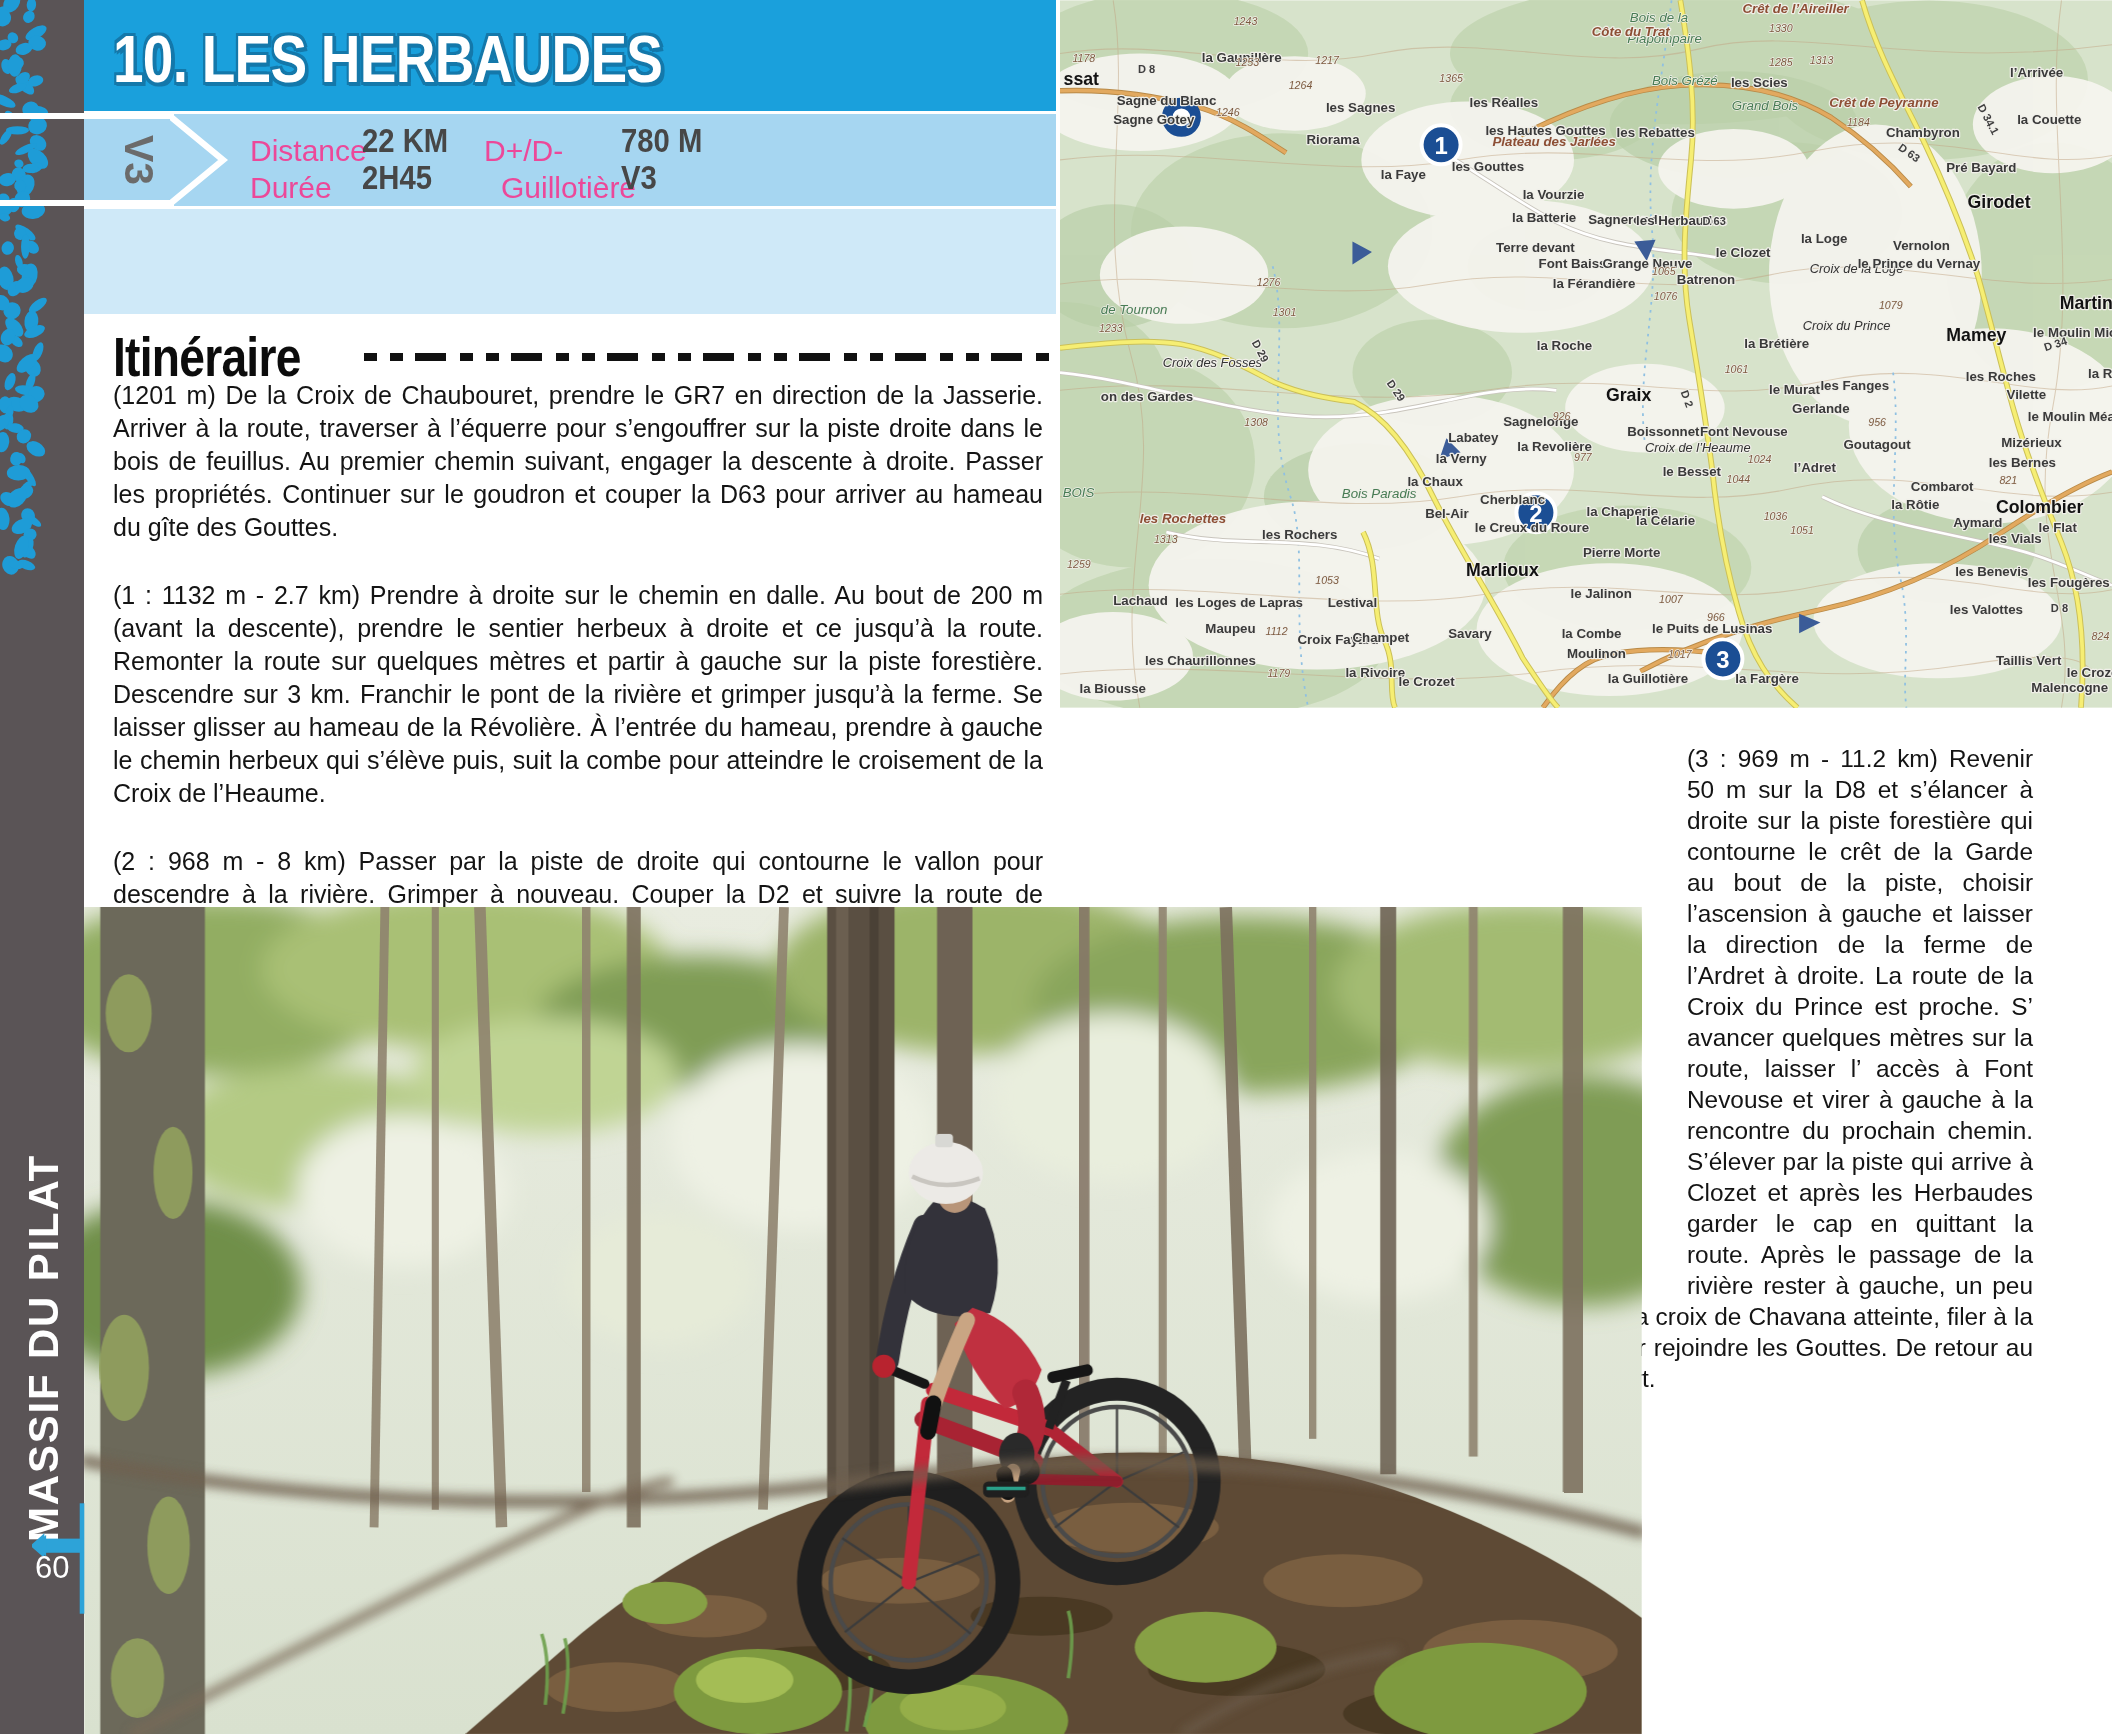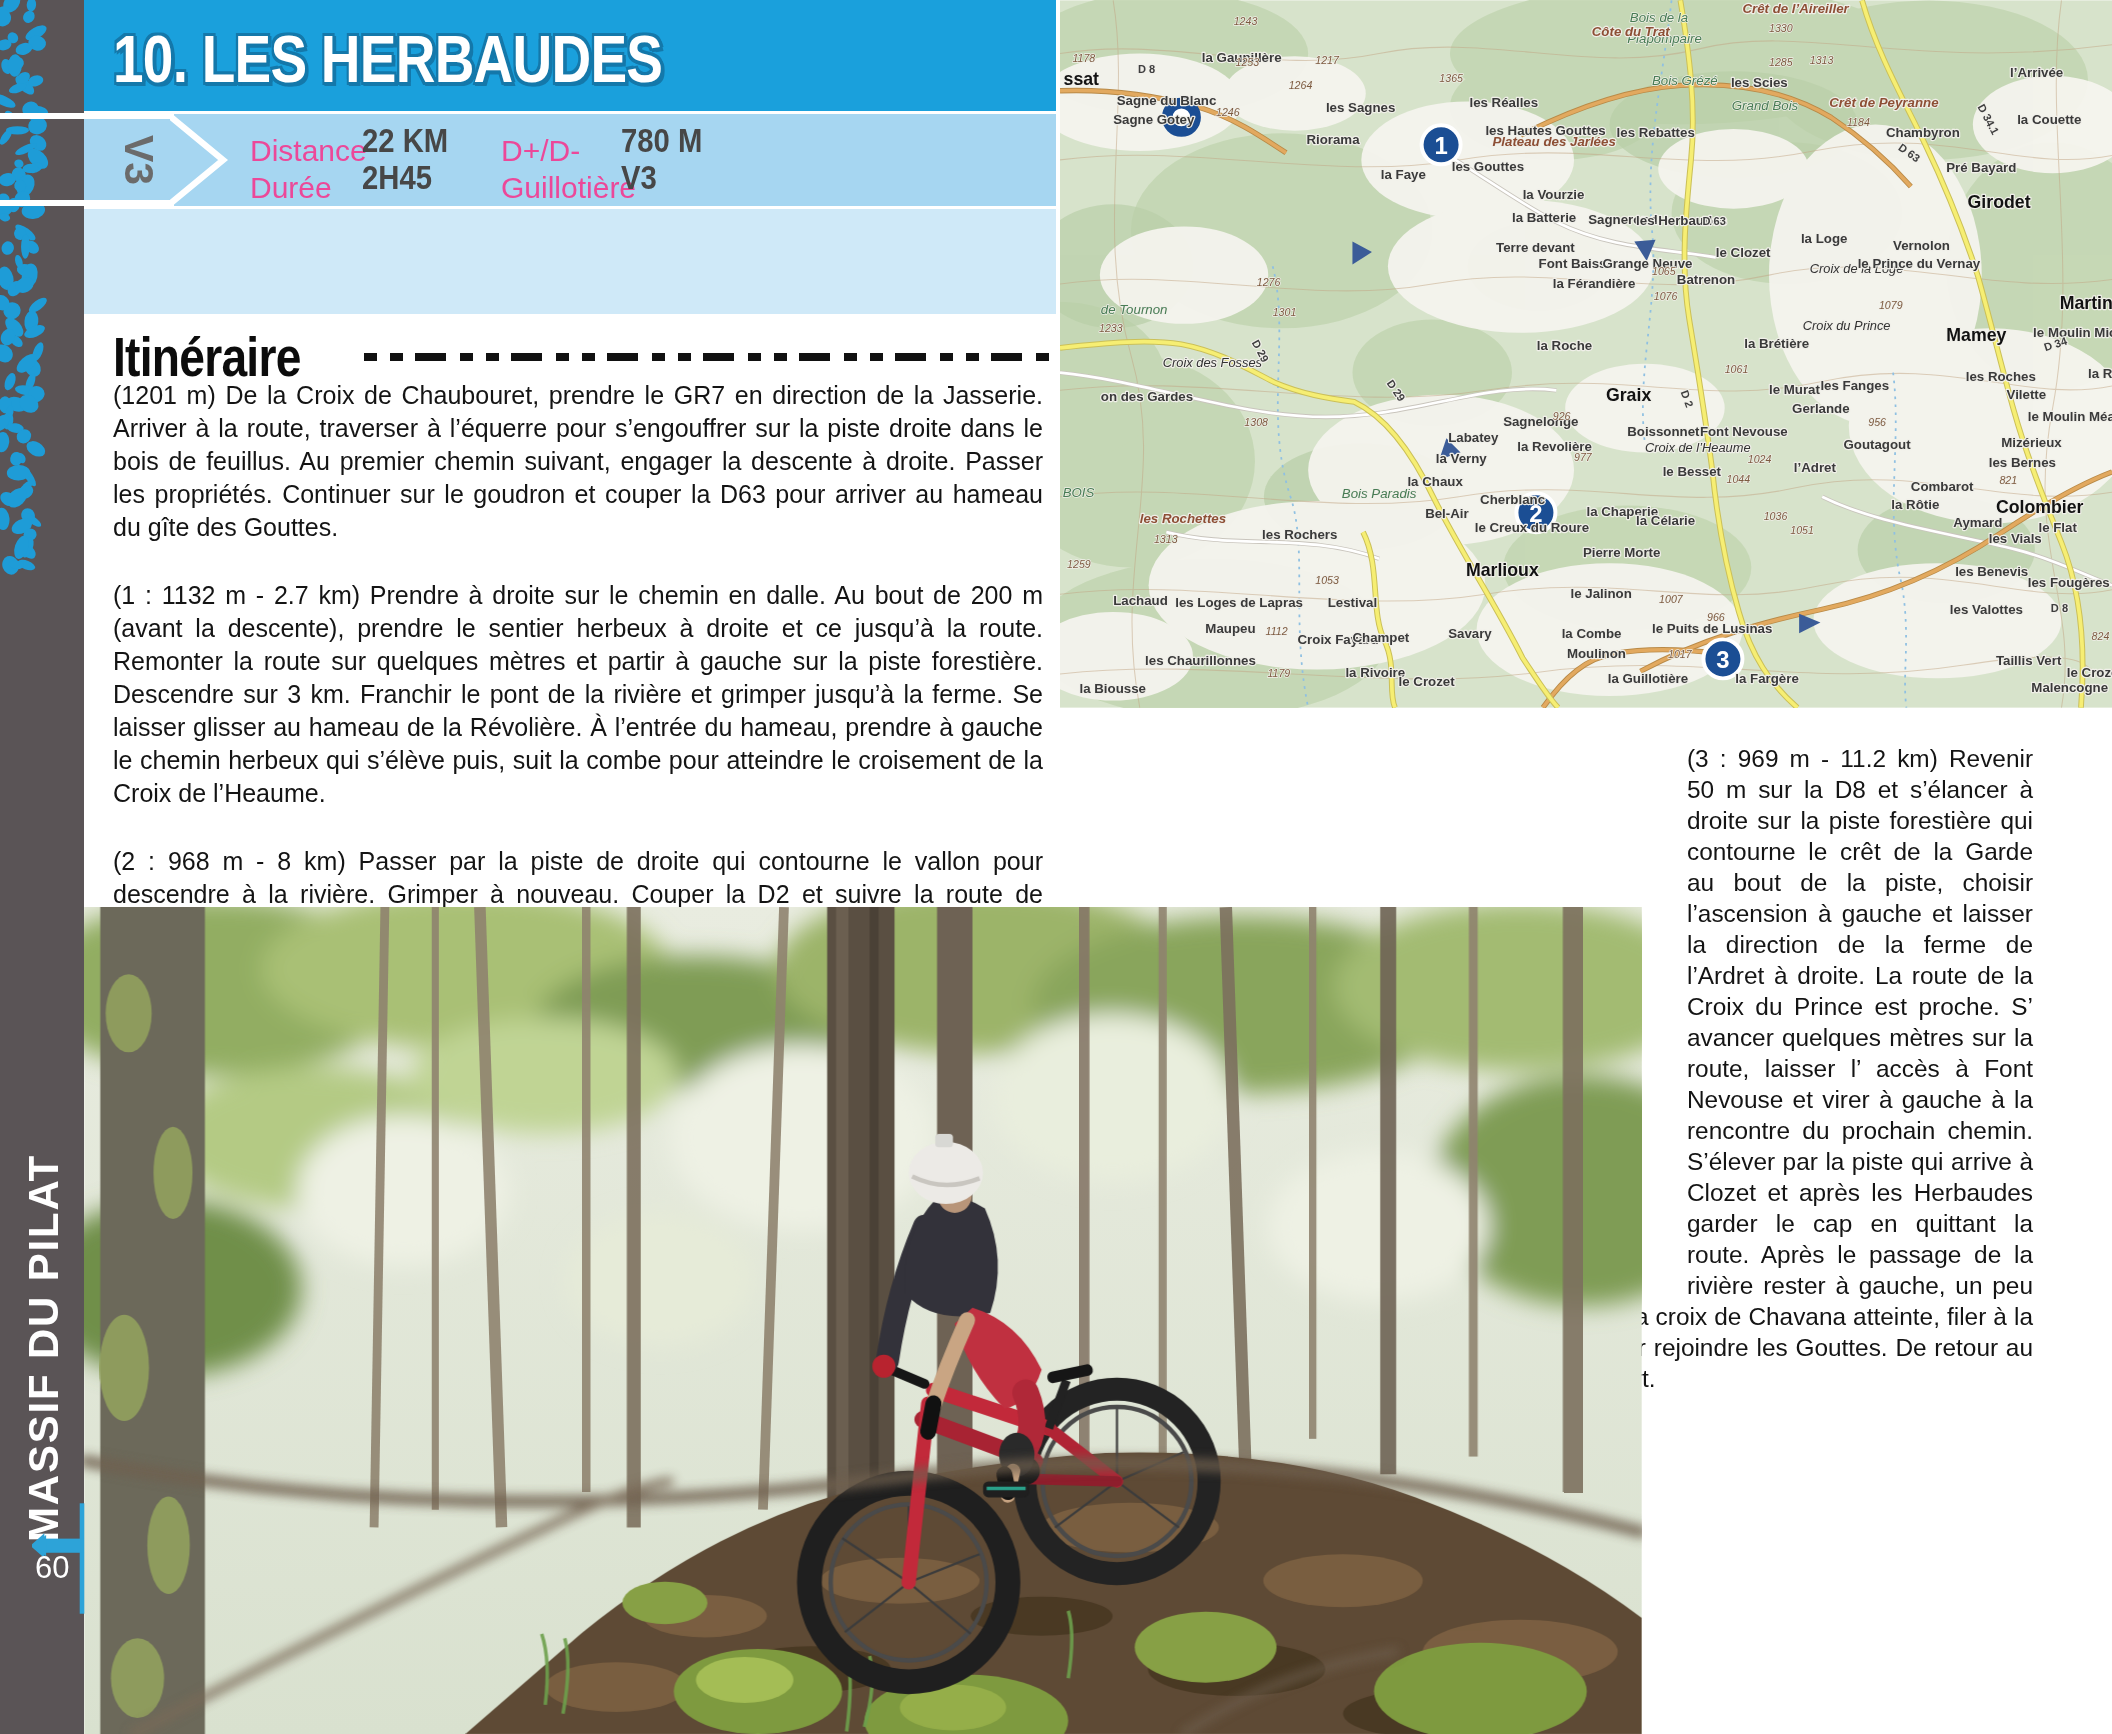--- a/index.html
+++ b/index.html
@@ -181,21 +181,21 @@
   <div class="abs chevline" style="left:0;top:200px;width:174px;"></div>
   <svg class="abs" style="left:170px;top:113px;" width="62" height="94" viewBox="0 0 70 106">
     <path d="M0,3.5 L60,53 L0,102.5" fill="none" stroke="#fff" stroke-width="7"></path>
   </svg>
   <div class="abs v3">V3</div>
 
   <div class="abs slabel" style="left:250px;top:126px;">Distance</div>
   <div class="abs svalue" style="left:362px;top:121px;">22 KM</div>
   <div class="abs slabel" style="left:250px;top:163px;">Durée</div>
   <div class="abs svalue" style="left:362px;top:158px;">2H45</div>
-  <div class="abs slabel" style="left:501px;top:126px;">D+/D-</div>
+  <div class="abs slabel" style="left:484px;top:126px;">D+/D-</div>
   <div class="abs svalue" style="left:621px;top:121px;">780 M</div>
   <div class="abs slabel" style="left:501px;top:163px;">Guillotière</div>
   <div class="abs svalue" style="left:621px;top:158px;">V3</div>
 
   <div class="abs introband"></div>
 
   <div class="abs h-itin">Itinéraire</div>
   <div class="abs dashes"></div>
   <div class="abs itxt">
     <p>(1201 m) De la Croix de Chaubouret, prendre le GR7 en direction de la Jasserie. Arriver à la route, traverser à l’équerre pour s’engouffrer sur la piste droite dans le bois de feuillus. Au premier chemin suivant, engager la descente à droite. Passer les propriétés. Continuer sur le goudron et couper la D63 pour arriver au hameau du gîte des Gouttes.</p>

